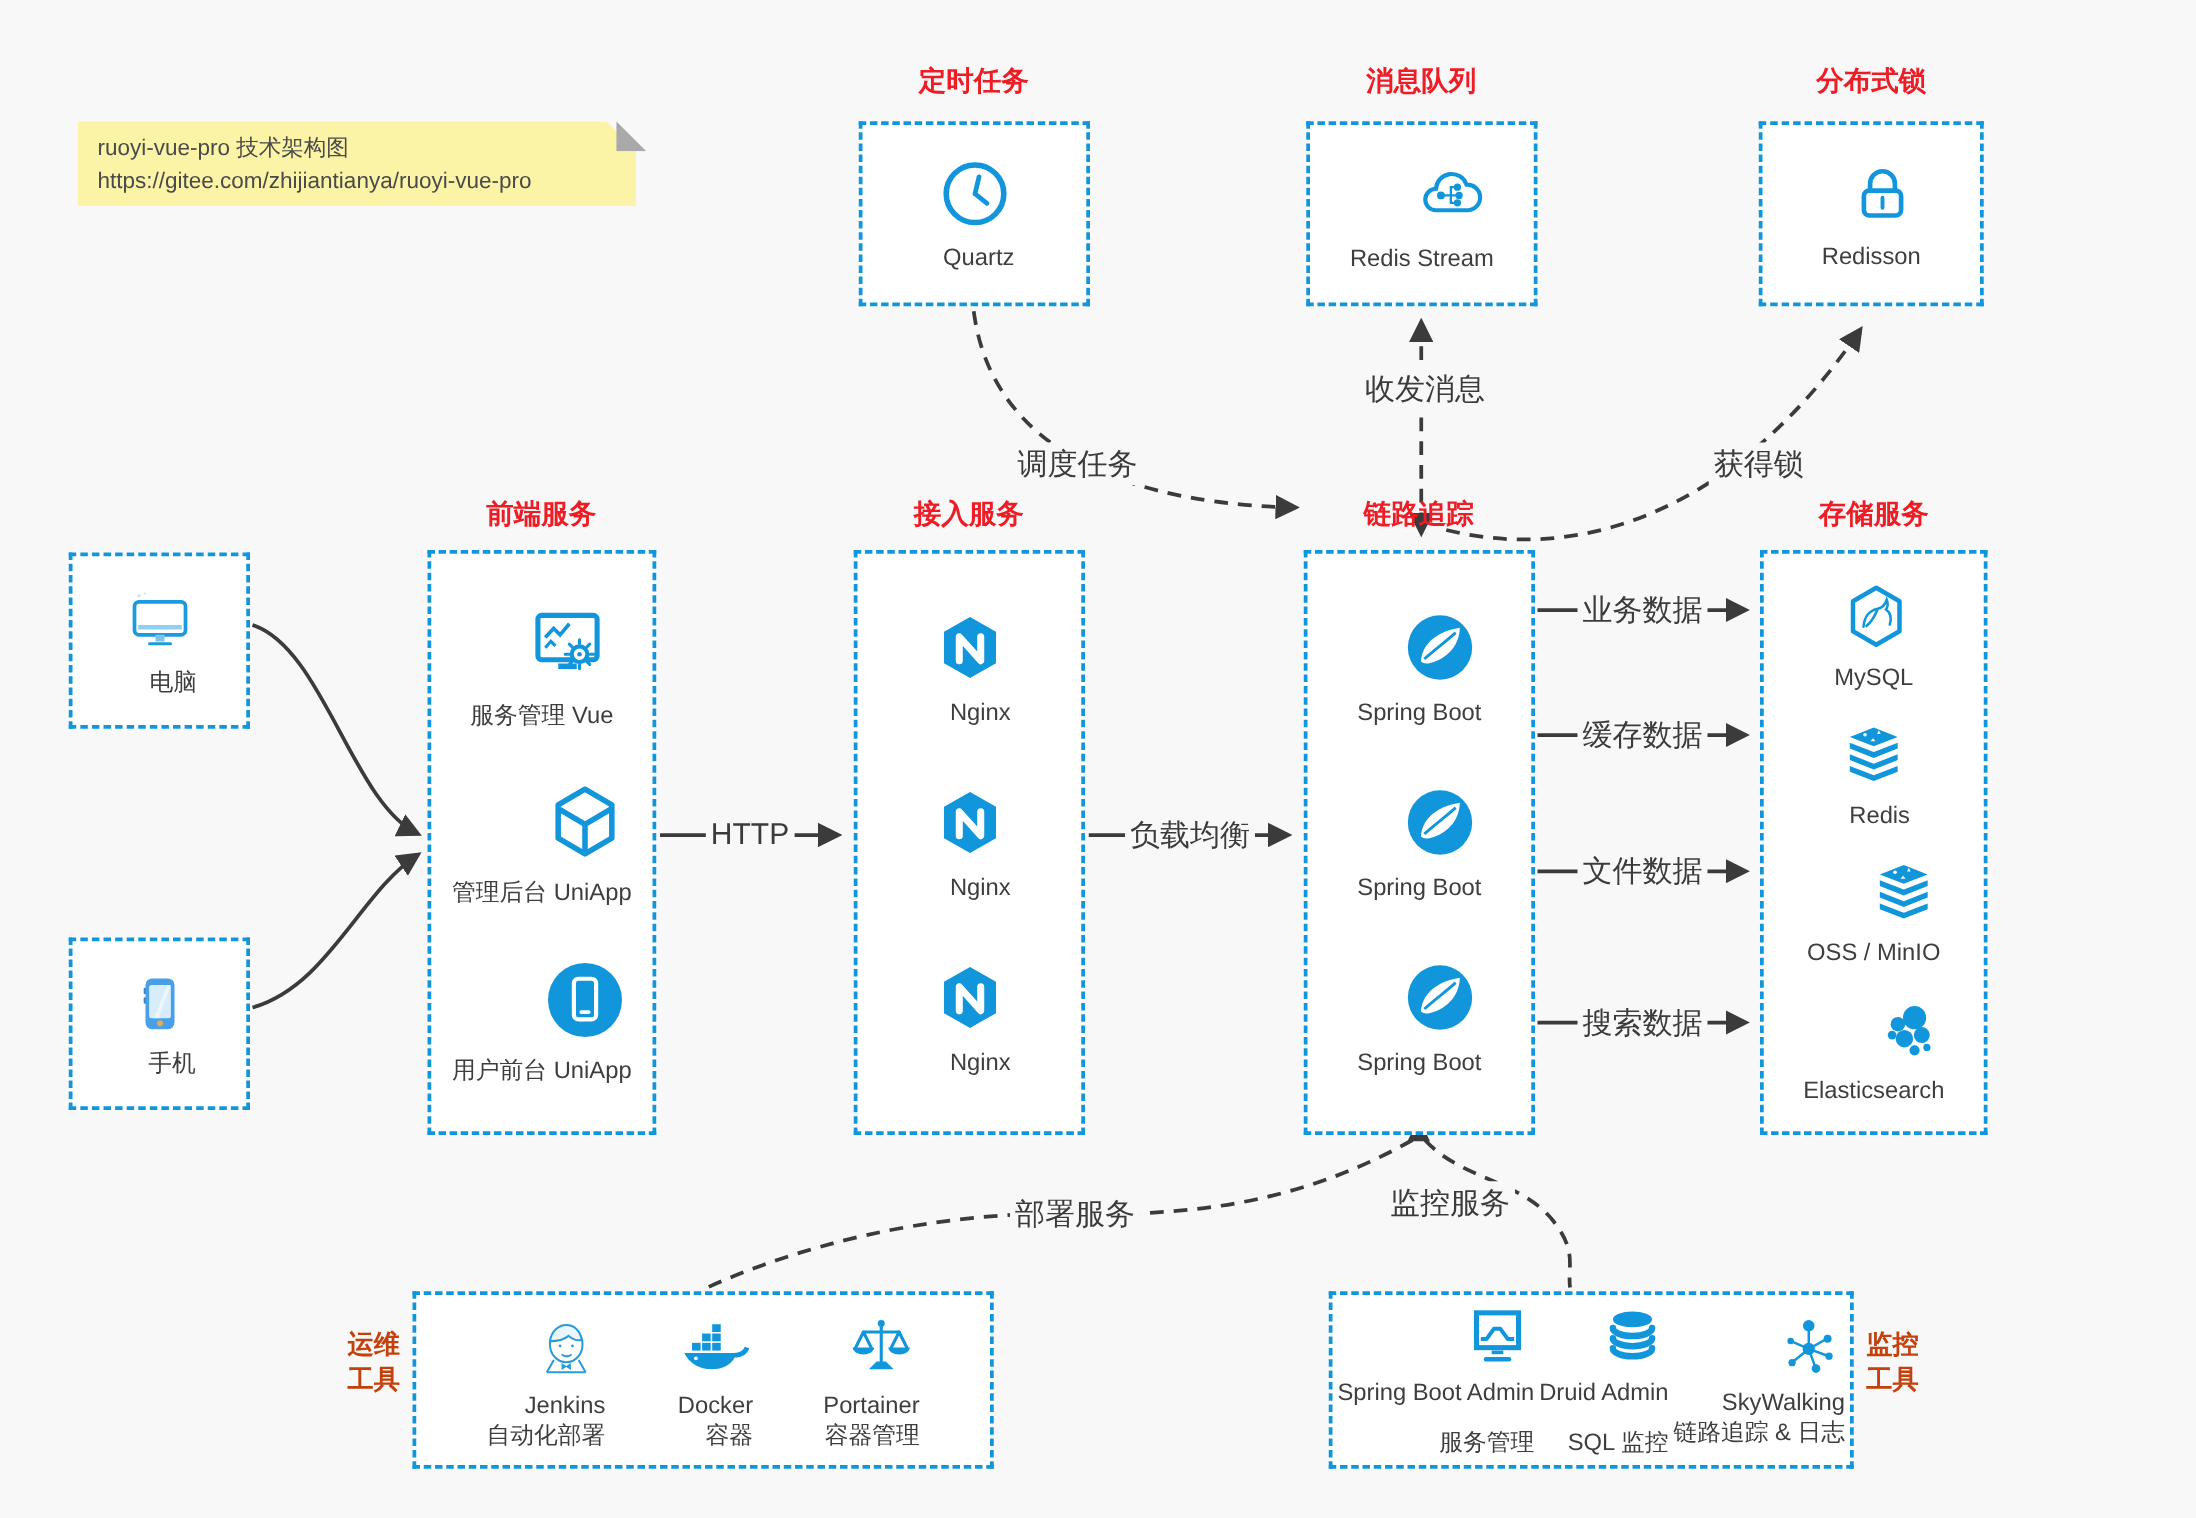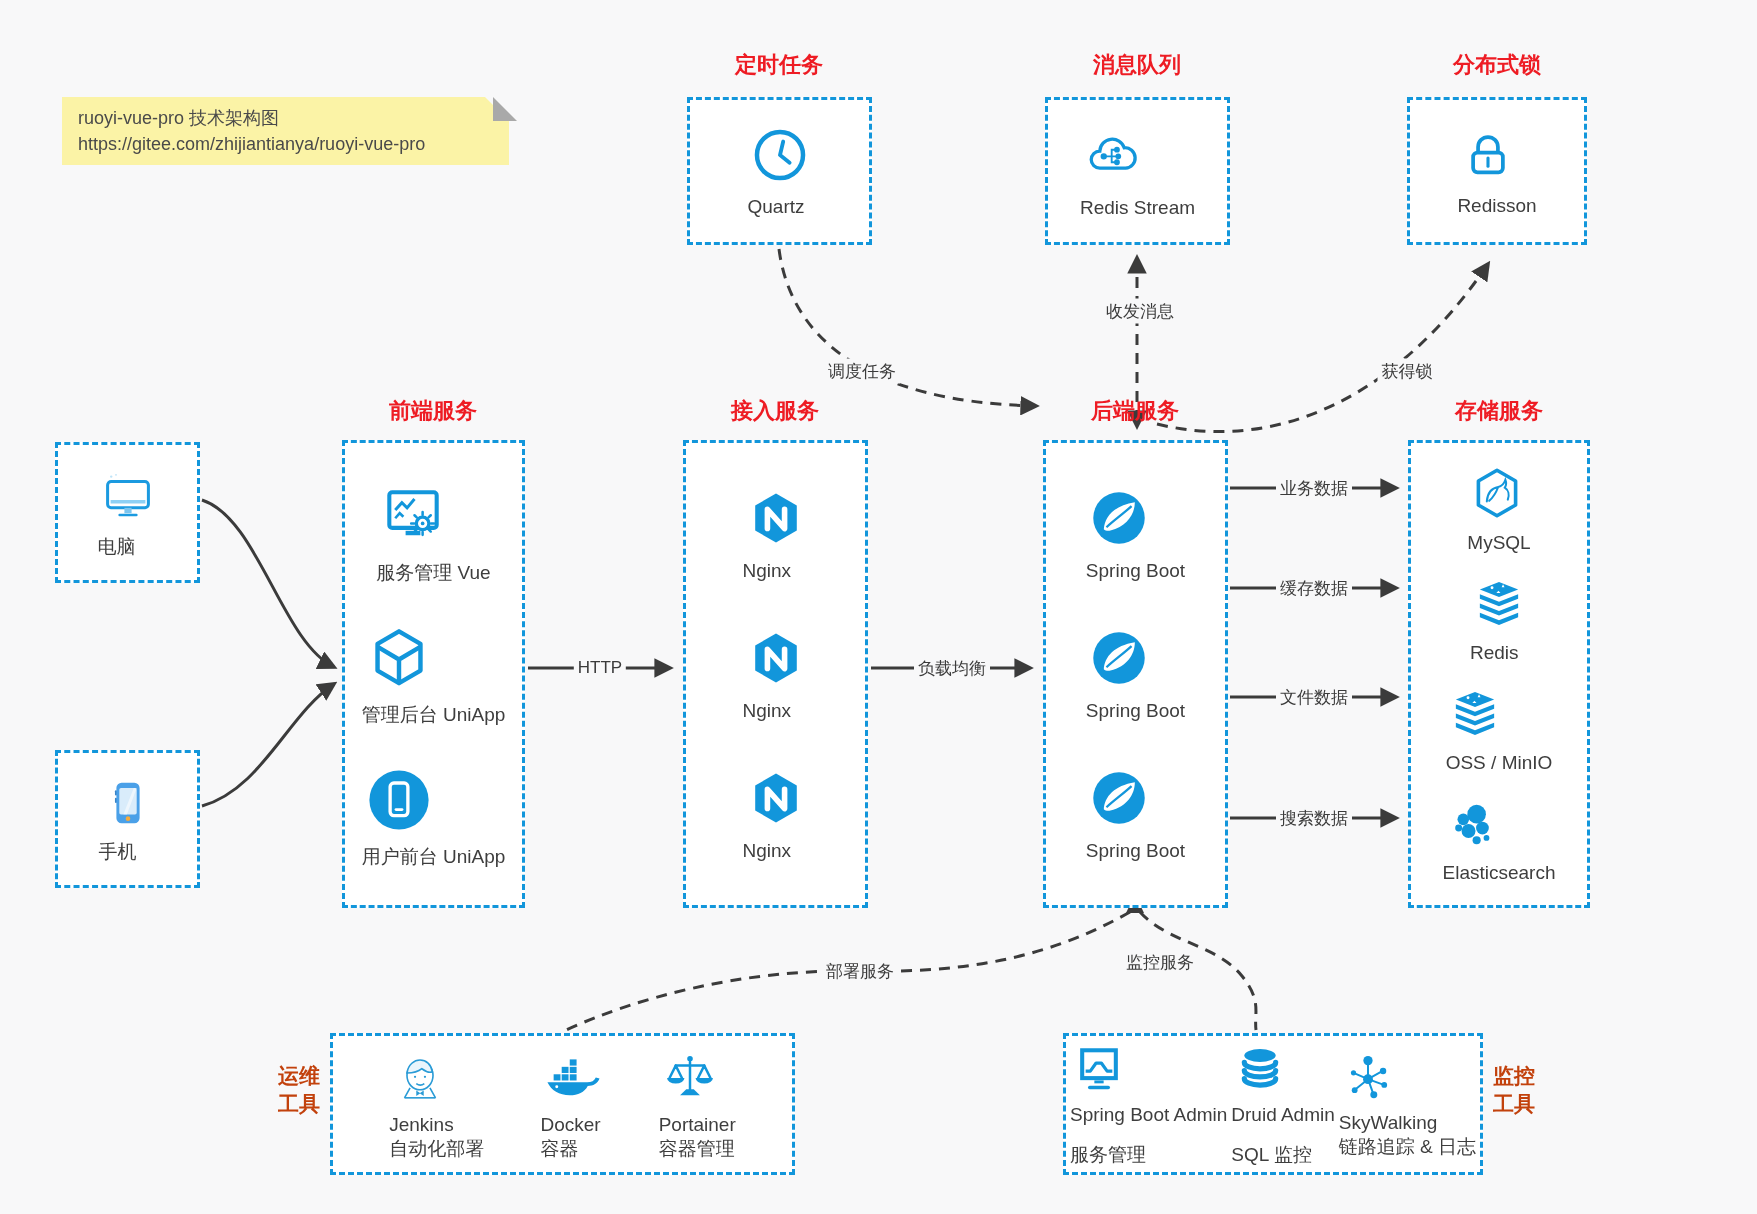--- a/index.html
+++ b/index.html
@@ -1,26 +1,26 @@
 <!DOCTYPE html>
 <html><head>
 <meta charset="utf-8">
 <style>
   html,body{margin:0;padding:0;background:#f8f8f9;font-family:"Liberation Sans","DejaVu Sans",sans-serif;}
   .canvas{position:relative;width:1757px;height:1214px;background:#f8f8f9;overflow:hidden;}
   .edges{position:absolute;left:0;top:0;pointer-events:none;}
   .box{position:absolute;background:#fff;border:3px dashed #1296db;box-sizing:border-box;display:flex;flex-direction:column;align-items:center;justify-content:space-evenly;}
   .row{flex-direction:row;}
-  .item{display:flex;flex-direction:column;align-items:flex-start;}
+  .item{display:flex;flex-direction:column;align-items:flex-end;}
   .ic{display:block;}
   .lbl{font-size:19px;color:#3e3e3e;margin-top:8px;text-align:center;white-space:nowrap;line-height:24px;}
   .gtitle{position:absolute;transform:translateX(-50%);color:#ee1c24;font-weight:bold;font-size:22px;white-space:nowrap;}
   .stitle{position:absolute;color:#c2410c;font-weight:bold;font-size:21px;line-height:28px;white-space:pre-line;}
   .stitle.right-align{text-align:right;}
-  .elabel{position:absolute;transform:translate(-50%,-50%);font-size:17px;color:#3b3b3b;background:#f8f8f9;padding:1px 4px;white-space:nowrap;}
+  .elabel{position:absolute;transform:translate(-50%,-50%);font-size:24px;color:#3b3b3b;background:#f8f8f9;padding:1px 4px;white-space:nowrap;}
   .note{position:absolute;left:62px;top:97px;width:447px;height:68px;background:#fbf3a6;clip-path:polygon(0 0,calc(100% - 24px) 0,100% 24px,100% 100%,0 100%);box-sizing:border-box;padding:8px 16px;font-size:18px;line-height:26px;color:#4a4a4a;}
   .fold{position:absolute;right:0;top:0;width:24px;height:24px;}
 </style>
 </head>
 <body>
 
 <div class="canvas">
 
 <svg width="0" height="0" style="position:absolute" aria-hidden="true">
 <defs>
@@ -206,21 +206,21 @@
 </div>
 <svg class="fold" style="left:493px;top:97px" width="24" height="24">
       <polygon points="0,0 24,24 0,24" fill="#a9a9a9"></polygon>
     </svg>
 
 <div class="gtitle" style="left:779px;top:50px">定时任务</div>
 <div class="gtitle" style="left:1137px;top:50px">消息队列</div>
 <div class="gtitle" style="left:1497px;top:50px">分布式锁</div>
 <div class="gtitle" style="left:433px;top:396px">前端服务</div>
 <div class="gtitle" style="left:775px;top:396px">接入服务</div>
-<div class="gtitle" style="left:1135px;top:396px">后端服务</div>
+<div class="gtitle" style="left:1135px;top:396px">链路追踪</div>
 <div class="gtitle" style="left:1499px;top:396px">存储服务</div>
 <div class="stitle right-align" style="left:240px;top:1062px;width:80px">运维
 工具</div>
 <div class="stitle" style="left:1493px;top:1062px">监控
 工具</div>
 
 <div class="box" style="left:687px;top:97px;width:185px;height:148px">
   <div class="item">
     <svg class="ic" width="64" height="64" viewBox="0 0 100 100">
           <use href="#sym-clock"></use>

